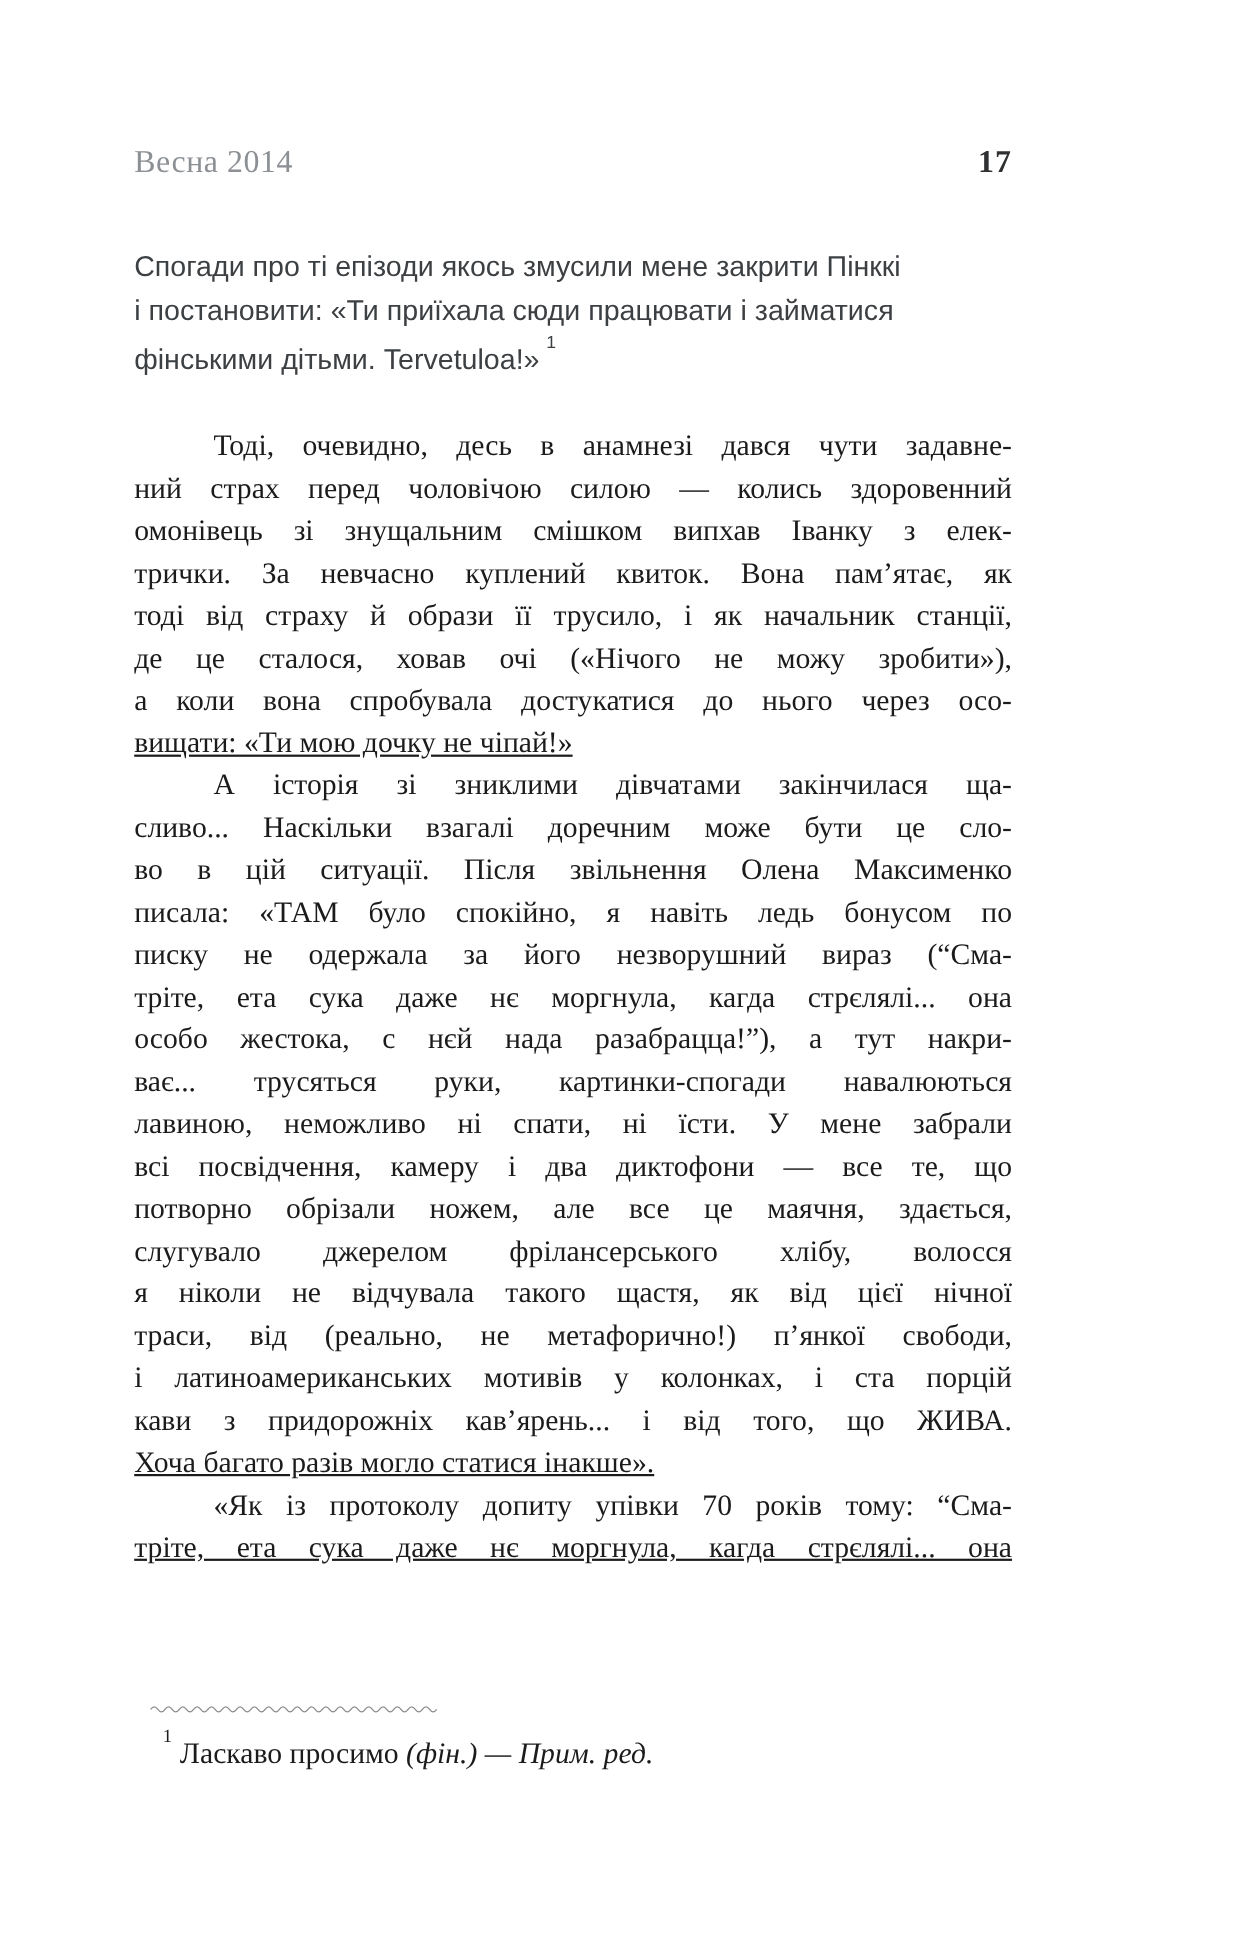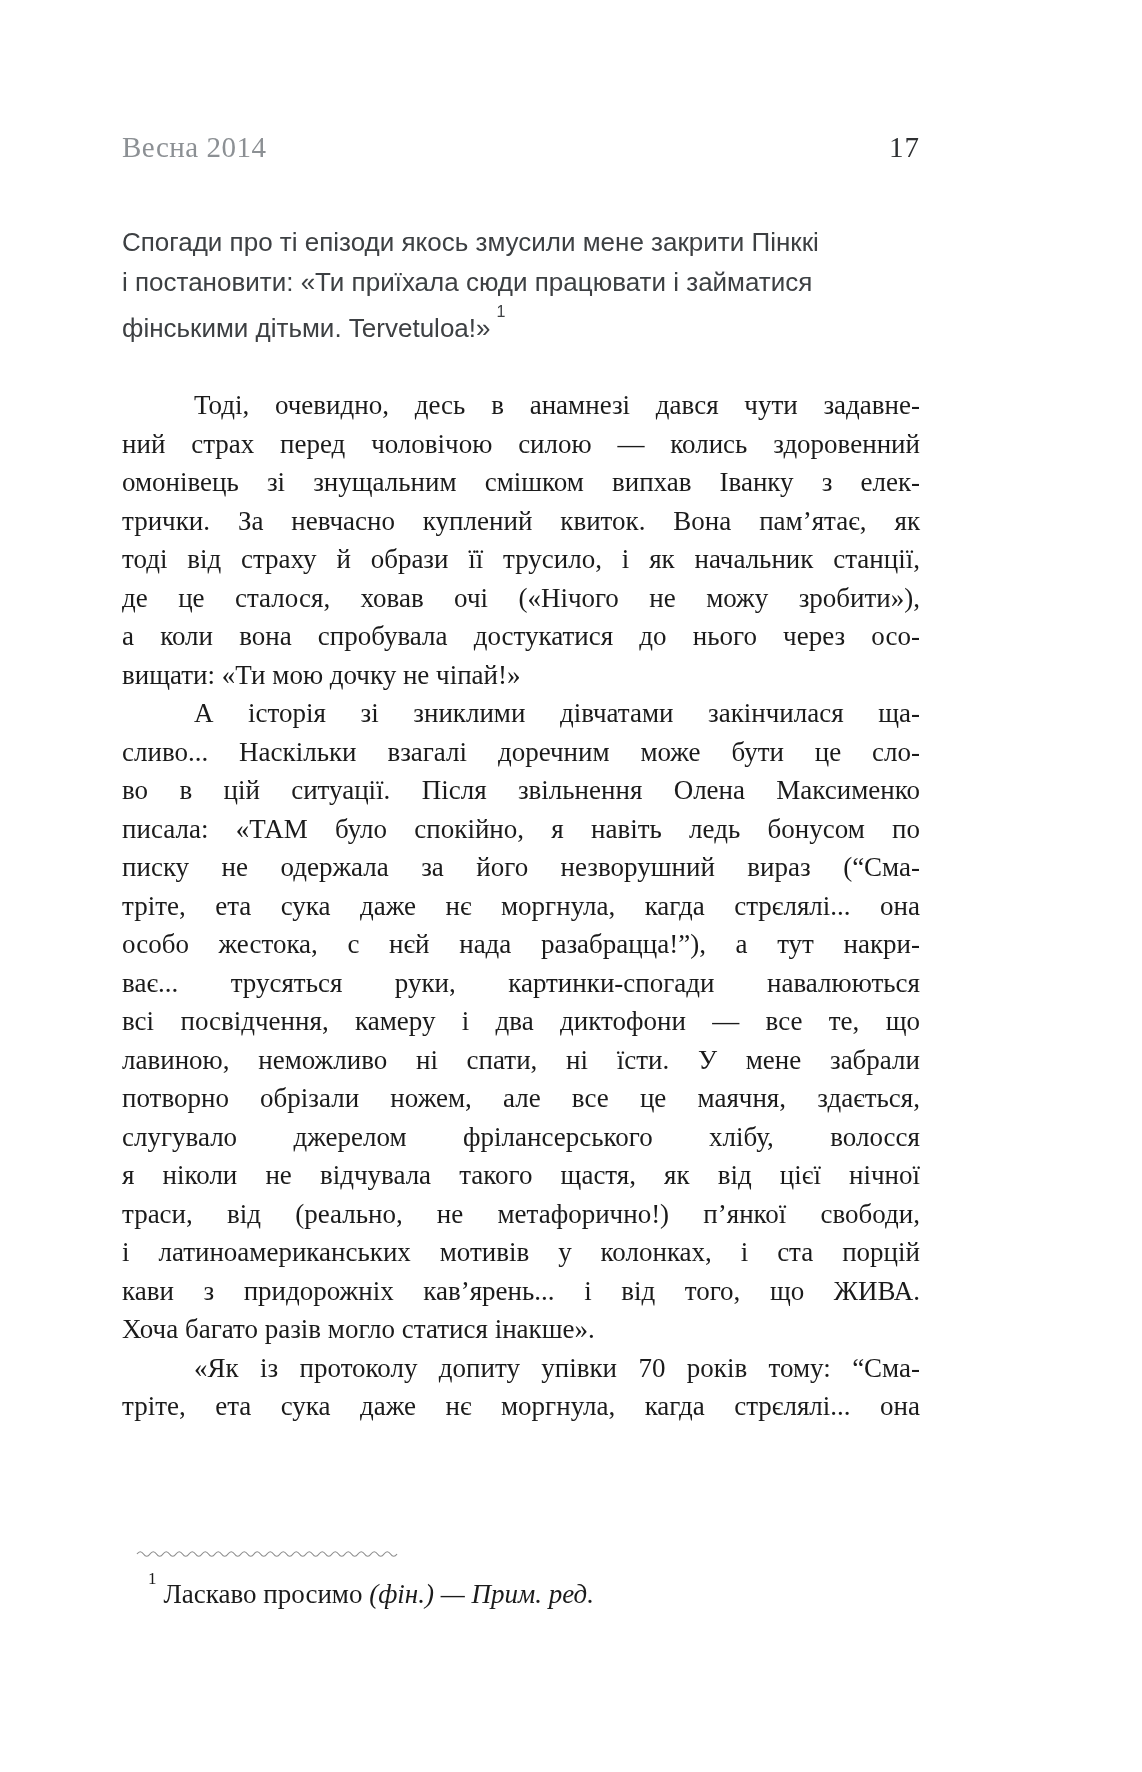--- a/index.html
+++ b/index.html
@@ -23,21 +23,21 @@
   .pageheader {
     top: 130px;
     display: flex;
     justify-content: space-between;
     align-items: baseline;
     font-family: "Liberation Serif", "DejaVu Serif", serif;
     font-size: 29px;
     line-height: 34px;
   }
   .running-title { color: #8c9094; letter-spacing: 0.5px; }
-  .page-number  { color: #2e3032; letter-spacing: 1px; }
+  .page-number  { color: #2e3032; letter-spacing: 1px; font-weight: bold; }
 
   
   .intro {
     top: 222px;
     font-family: "Liberation Sans", "DejaVu Sans", sans-serif;
     font-size: 26px;
     line-height: 40px;
     color: #3d4043;
     text-align: left;
     white-space: nowrap;
@@ -56,21 +56,21 @@
     font-family: "Liberation Serif", "DejaVu Serif", serif;
     font-size: 27px;
     line-height: 38.5px;
     color: #1b1b1b;
   }
   .para .bline {
     text-align: justify;
     text-align-last: justify;
   }
   .para .bline.first { text-indent: 72px; }
-  .para .bline.last  { text-align-last: left; }
+  .para .bline.last  { text-align-last: left; text-decoration: underline; }
   .para[data-justify-last] .bline.last { text-align-last: justify; }
 
   
   .footnote-area { top: 1548px; }
   .wavy-sep { display: block; margin-left: 14px; }
   .fn-line {
     margin-top: 12px;
     padding-left: 26px;
     font-family: "Liberation Serif", "DejaVu Serif", serif;
     font-size: 27px;
@@ -116,22 +116,22 @@
       </div>
     <div class="para">
         <div class="bline first">А історія зі зниклими дівчатами закінчилася ща-</div>
         <div class="bline">сливо... Наскільки взагалі доречним може бути це сло-</div>
         <div class="bline">во в цій ситуації. Після звільнення Олена Максименко</div>
         <div class="bline">писала: «ТАМ було спокійно, я навіть ледь бонусом по</div>
         <div class="bline">писку не одержала за його незворушний вираз (“Сма-</div>
         <div class="bline">тріте, ета сука даже нє моргнула, кагда стрєлялі... она</div>
         <div class="bline">особо жестока, с нєй нада разабрацца!”), а тут накри-</div>
         <div class="bline">ває... трусяться руки, картинки-спогади навалюються</div>
+        <div class="bline">лавиною, неможливо ні спати, ні їсти. У мене забрали</div>
         <div class="bline">всі посвідчення, камеру і два диктофони — все те, що</div>
-        <div class="bline">лавиною, неможливо ні спати, ні їсти. У мене забрали</div>
         <div class="bline">потворно обрізали ножем, але все це маячня, здається,</div>
         <div class="bline">слугувало джерелом фрілансерського хлібу, волосся</div>
         <div class="bline">я ніколи не відчувала такого щастя, як від цієї нічної</div>
         <div class="bline">траси, від (реально, не метафорично!) п’янкої свободи,</div>
         <div class="bline">і латиноамериканських мотивів у колонках, і ста порцій</div>
         <div class="bline">кави з придорожніх кав’ярень... і від того, що ЖИВА.</div>
         <div class="bline last">Хоча багато разів могло статися інакше».</div>
       </div>
     <div class="para" data-justify-last="">
         <div class="bline first">«Як із протоколу допиту упівки 70 років тому: “Сма-</div>

